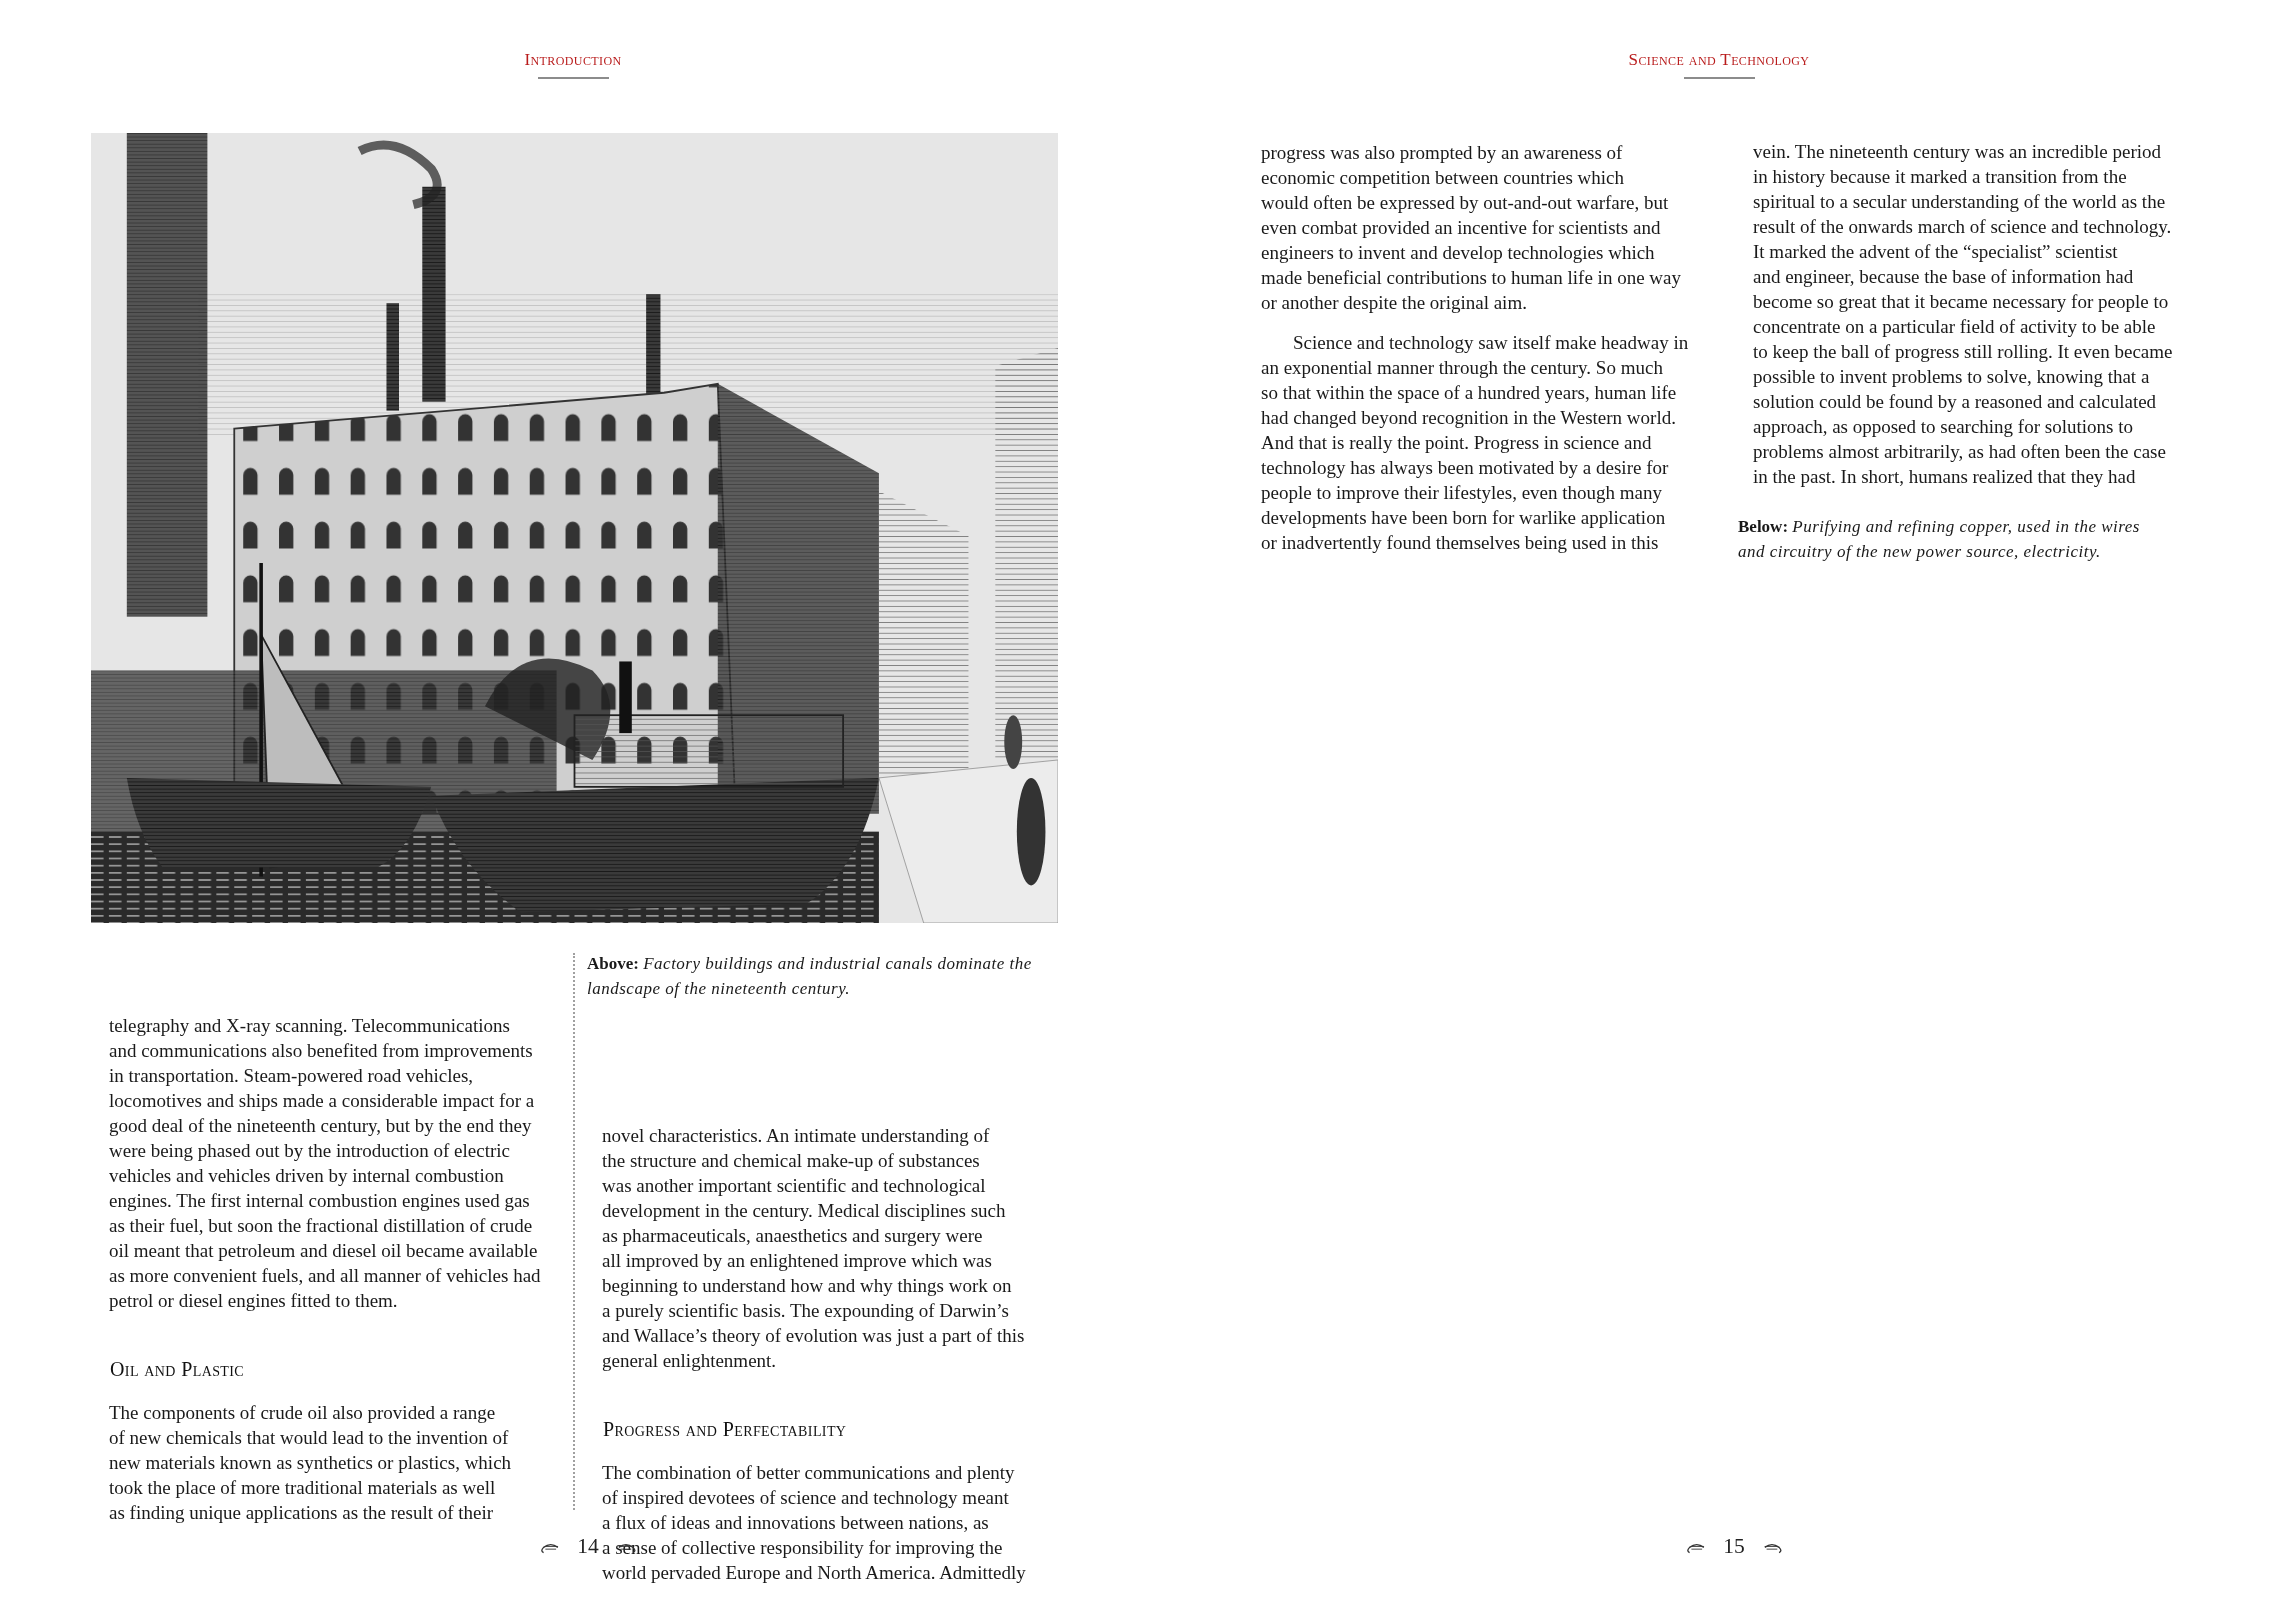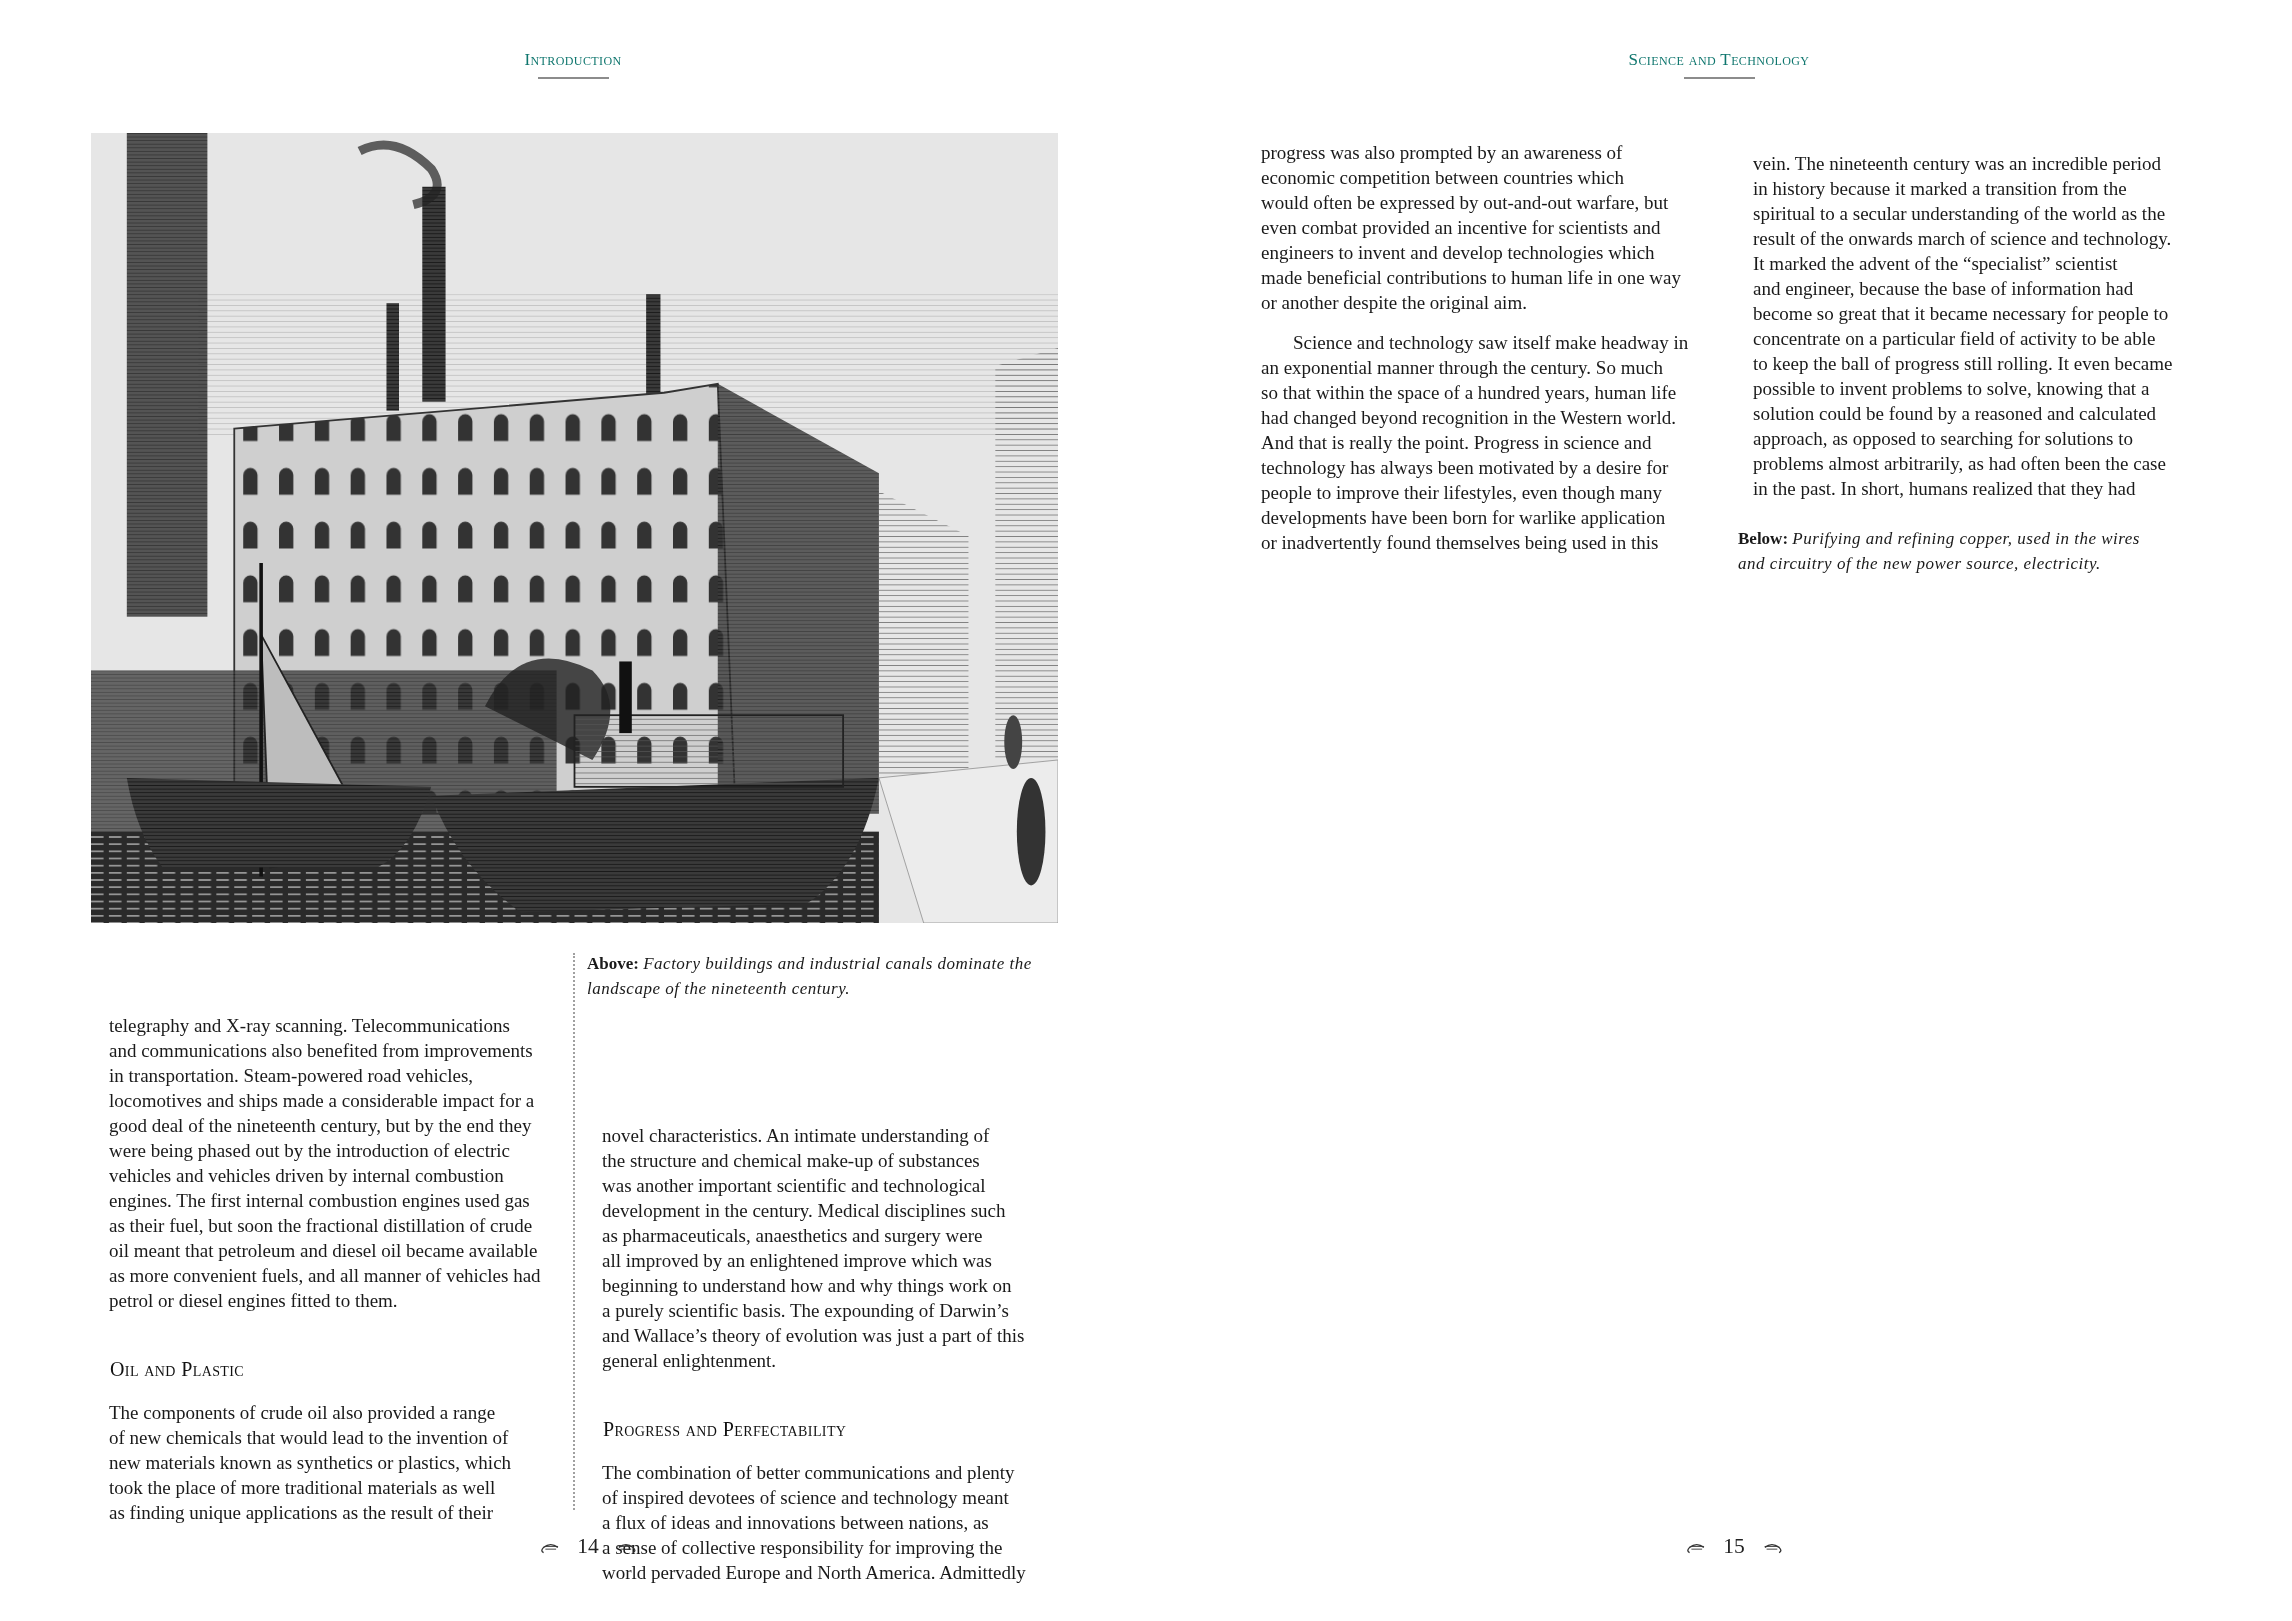--- a/index.html
+++ b/index.html
@@ -8,21 +8,21 @@
     font-family: "Liberation Serif", "DejaVu Serif", serif; color: #1a1a1a;
   }
   .page { position: absolute; top: 0; height: 1621px; width: 1146px; }
   .page-left { left: 0; }
   .page-right { left: 1146px; }
 
   .running-head {
     position: absolute; top: 50px; left: 0; width: 1146px; text-align: center;
   }
   .running-head .rh-text {
-    font-variant: small-caps; font-size: 17px; letter-spacing: 0.4px; color: #0f766e;
+    font-variant: small-caps; font-size: 17px; letter-spacing: 0.4px; color: #b91c1c;
     display: inline-block; padding-bottom: 7.2px;
   }
   .rh-rule {
     position: absolute; top: 77px; left: 50%; margin-left: -35px; width: 71px; height: 1.8px; background: #8c8c8c;
   }
 
   .body-text { font-size: 19px; line-height: 25px; text-align: left; }
   .body-text p { margin: 15px; }
   .indent { text-indent: 32px; }
   .line { display: block; white-space: nowrap; }
@@ -213,21 +213,21 @@
       <span class="line">so that within the space of a hundred years, human life</span>
       <span class="line">had changed beyond recognition in the Western world.</span>
       <span class="line">And that is really the point. Progress in science and</span>
       <span class="line">technology has always been motivated by a desire for</span>
       <span class="line">people to improve their lifestyles, even though many</span>
       <span class="line">developments have been born for warlike application</span>
       <span class="line">or inadvertently found themselves being used in this</span>
     </p>
   </div>
 
-  <div class="body-text" style="position:absolute; left:592px; top:136px; width:484px;">
+  <div class="body-text" style="position:absolute; left:592px; top:124px; width:484px;">
     <p>
       <span class="line">vein. The nineteenth century was an incredible period</span>
       <span class="line">in history because it marked a transition from the</span>
       <span class="line">spiritual to a secular understanding of the world as the</span>
       <span class="line">result of the onwards march of science and technology.</span>
       <span class="line">It marked the advent of the “specialist” scientist</span>
       <span class="line">and engineer, because the base of information had</span>
       <span class="line">become so great that it became necessary for people to</span>
       <span class="line">concentrate on a particular field of activity to be able</span>
       <span class="line">to keep the ball of progress still rolling. It even became</span>

